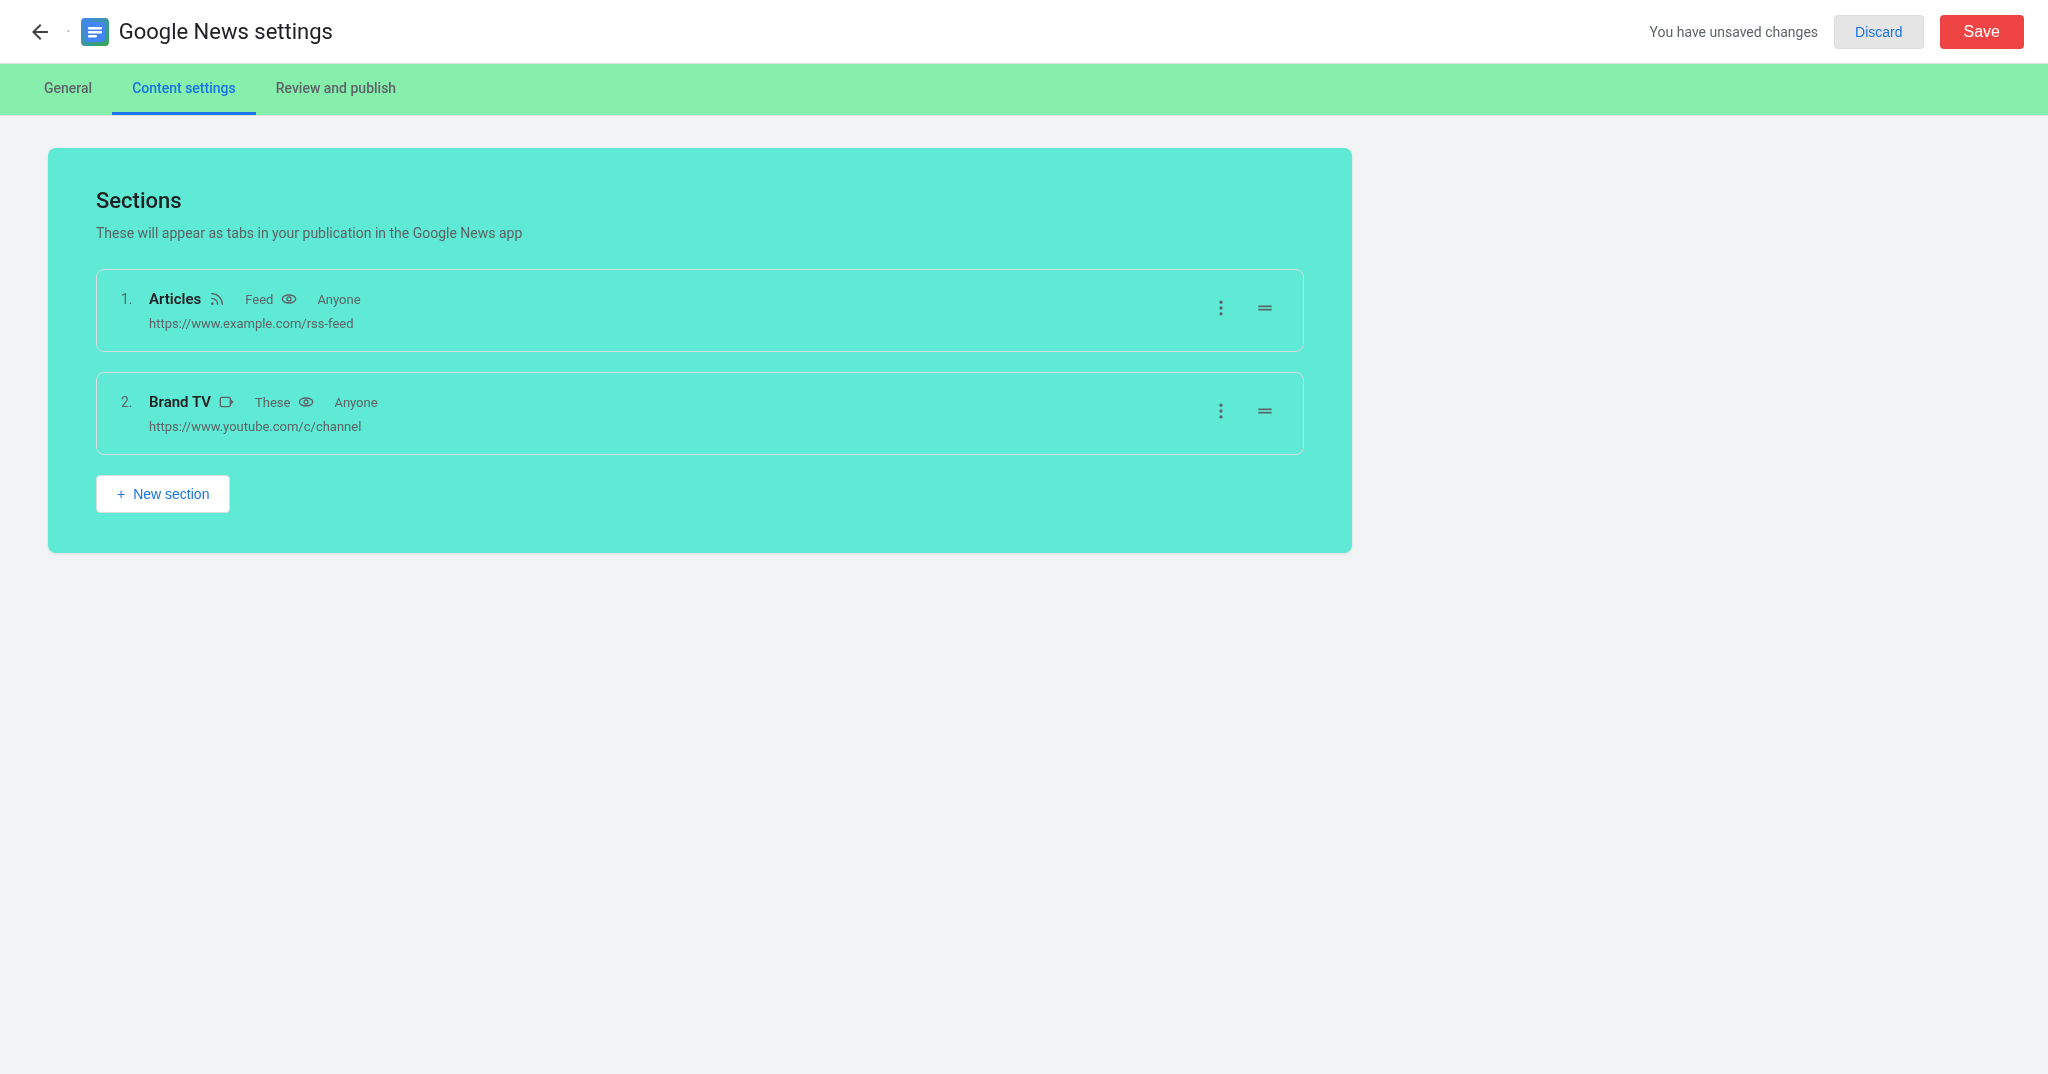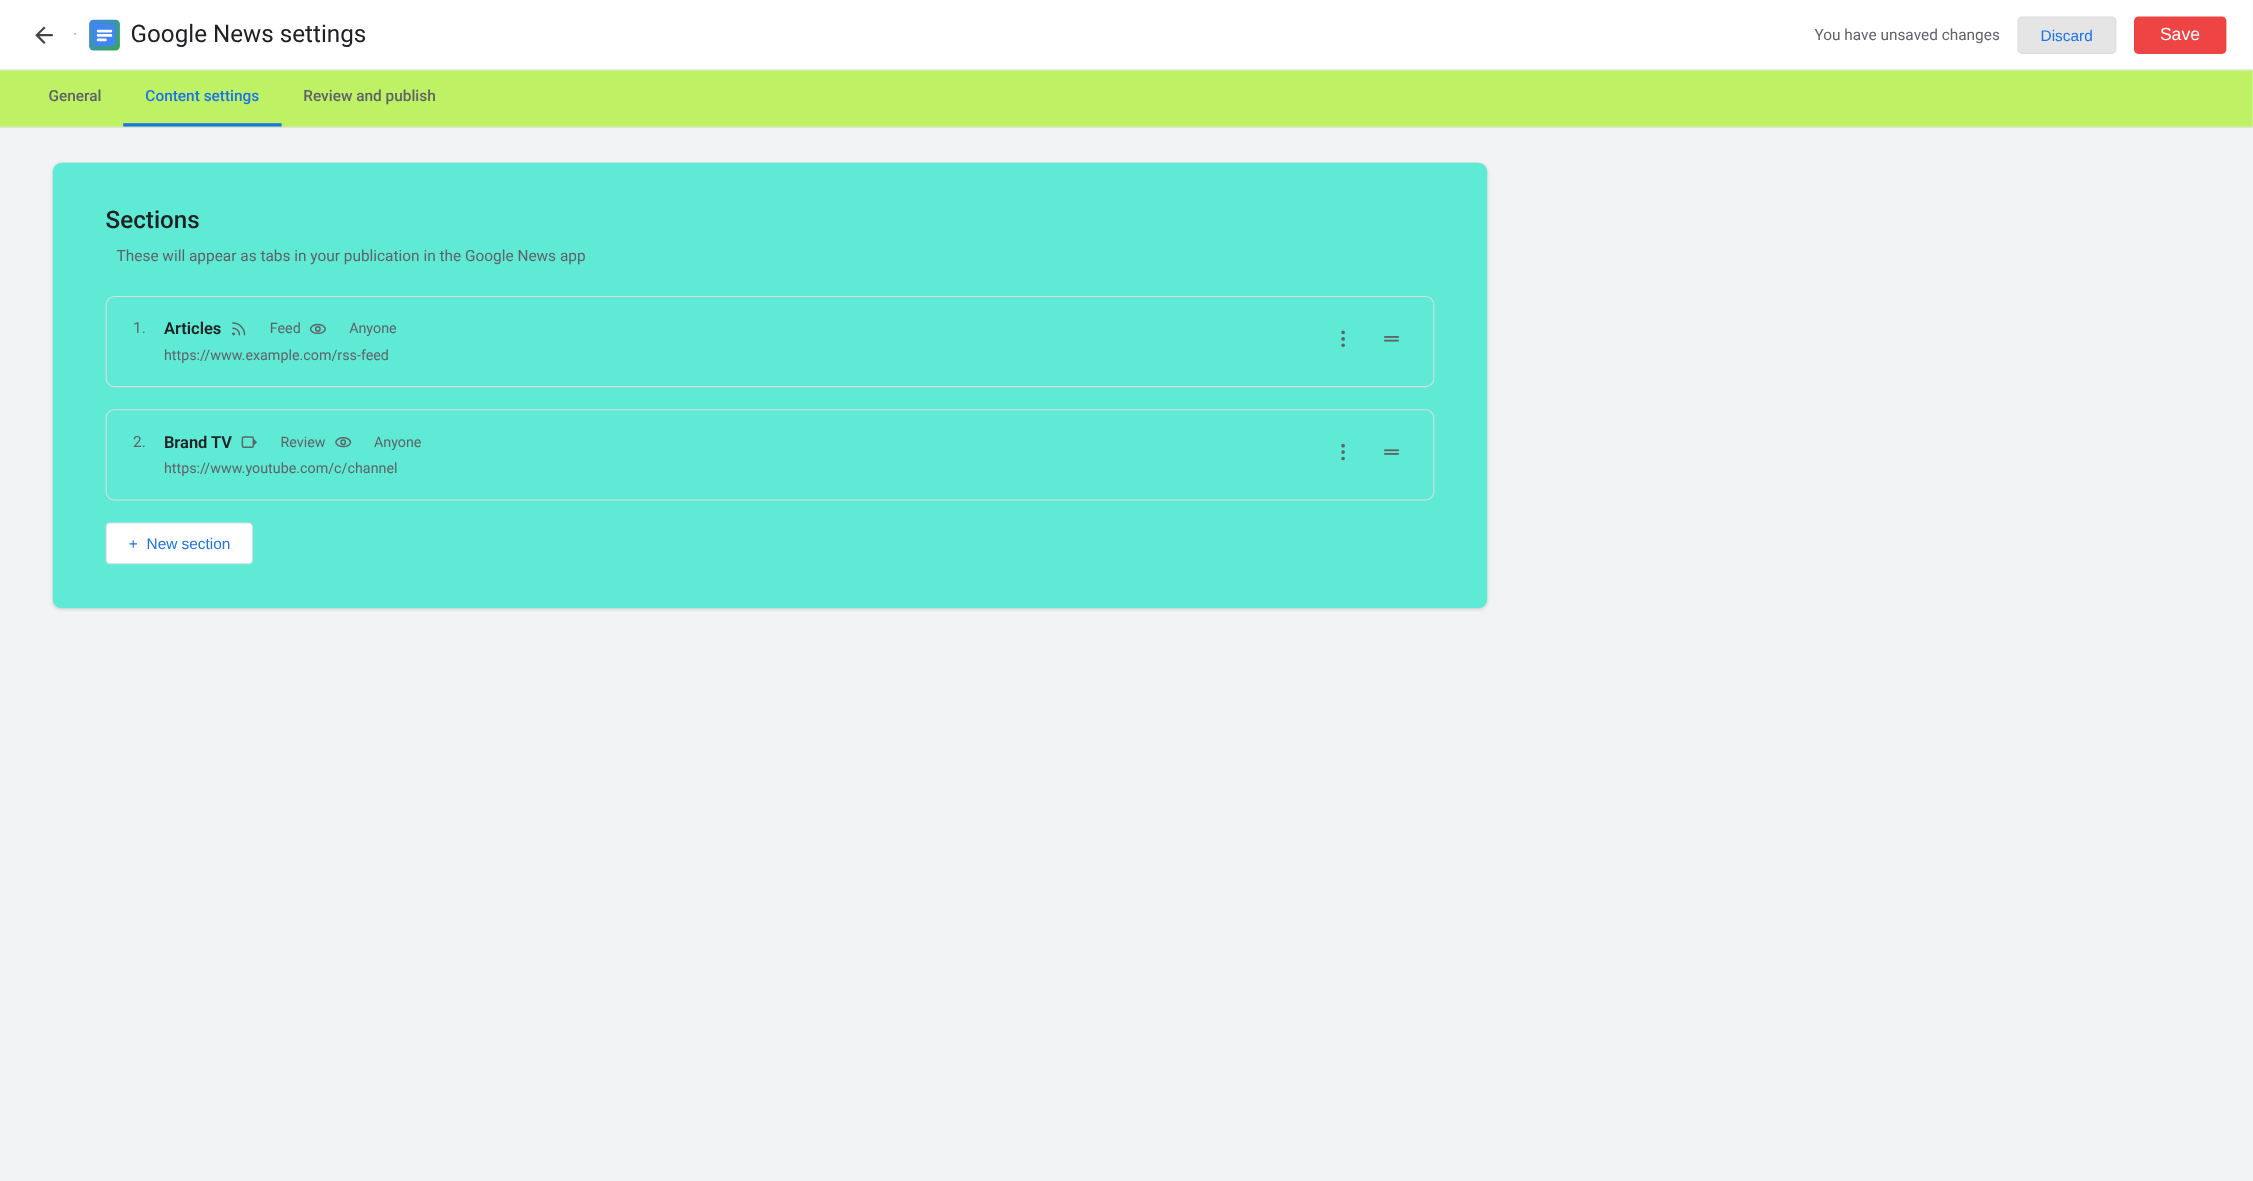--- a/index.html
+++ b/index.html
@@ -82,21 +82,21 @@
       border-radius: 4px;
       padding: 8px 24px;
       font-size: 16px;
       color: #fff;
       cursor: pointer;
       font-weight: 500;
     }
 
     
     .tabs {
-      background: #bef264;
+      background: #86efac;
       border-bottom: 1px solid #e0e0e0;
       display: flex;
       padding: 0 24px;
       gap: 0;
     }
     .tab {
       padding: 16px 20px;
       font-size: 14px;
       color: #5f6368;
       cursor: pointer;
@@ -123,21 +123,20 @@
     .sections-title {
       font-size: 22px;
       font-weight: 500;
       margin-bottom: 12px;
       color: #202124;
     }
     .sections-desc {
       font-size: 14px;
       color: #5f6368;
       margin-bottom: 28px;
-      margin-left: 10px;
     }
 
     
     .section-item {
       border: 1px solid #dadce0;
       border-radius: 8px;
       padding: 20px 24px;
       margin-bottom: 20px;
       display: flex;
       align-items: flex-start;
@@ -290,21 +289,21 @@
     <div class="section-item">
       <div class="section-item-left">
         <div class="section-item-header">
           <span class="section-number">2.</span>
           <span class="section-name">Brand TV</span>
           <span class="section-badge">
             <svg width="16" height="16" viewBox="0 0 24 24" fill="none">
               <rect x="2" y="5" width="15" height="14" rx="2" stroke="#5f6368" stroke-width="2"></rect>
               <polygon points="22,12 17,7 17,17" fill="#5f6368"></polygon>
             </svg>
-            <span>Review</span>
+            <span>These</span>
           </span>
           <span class="section-badge">
             <svg width="16" height="16" viewBox="0 0 24 24" fill="none">
               <ellipse cx="12" cy="12" rx="10" ry="6" stroke="#5f6368" stroke-width="2"></ellipse>
               <circle cx="12" cy="12" r="3" stroke="#5f6368" stroke-width="2"></circle>
             </svg>
             <span>Anyone</span>
           </span>
         </div>
         <div class="section-url">https://www.youtube.com/c/channel</div>

